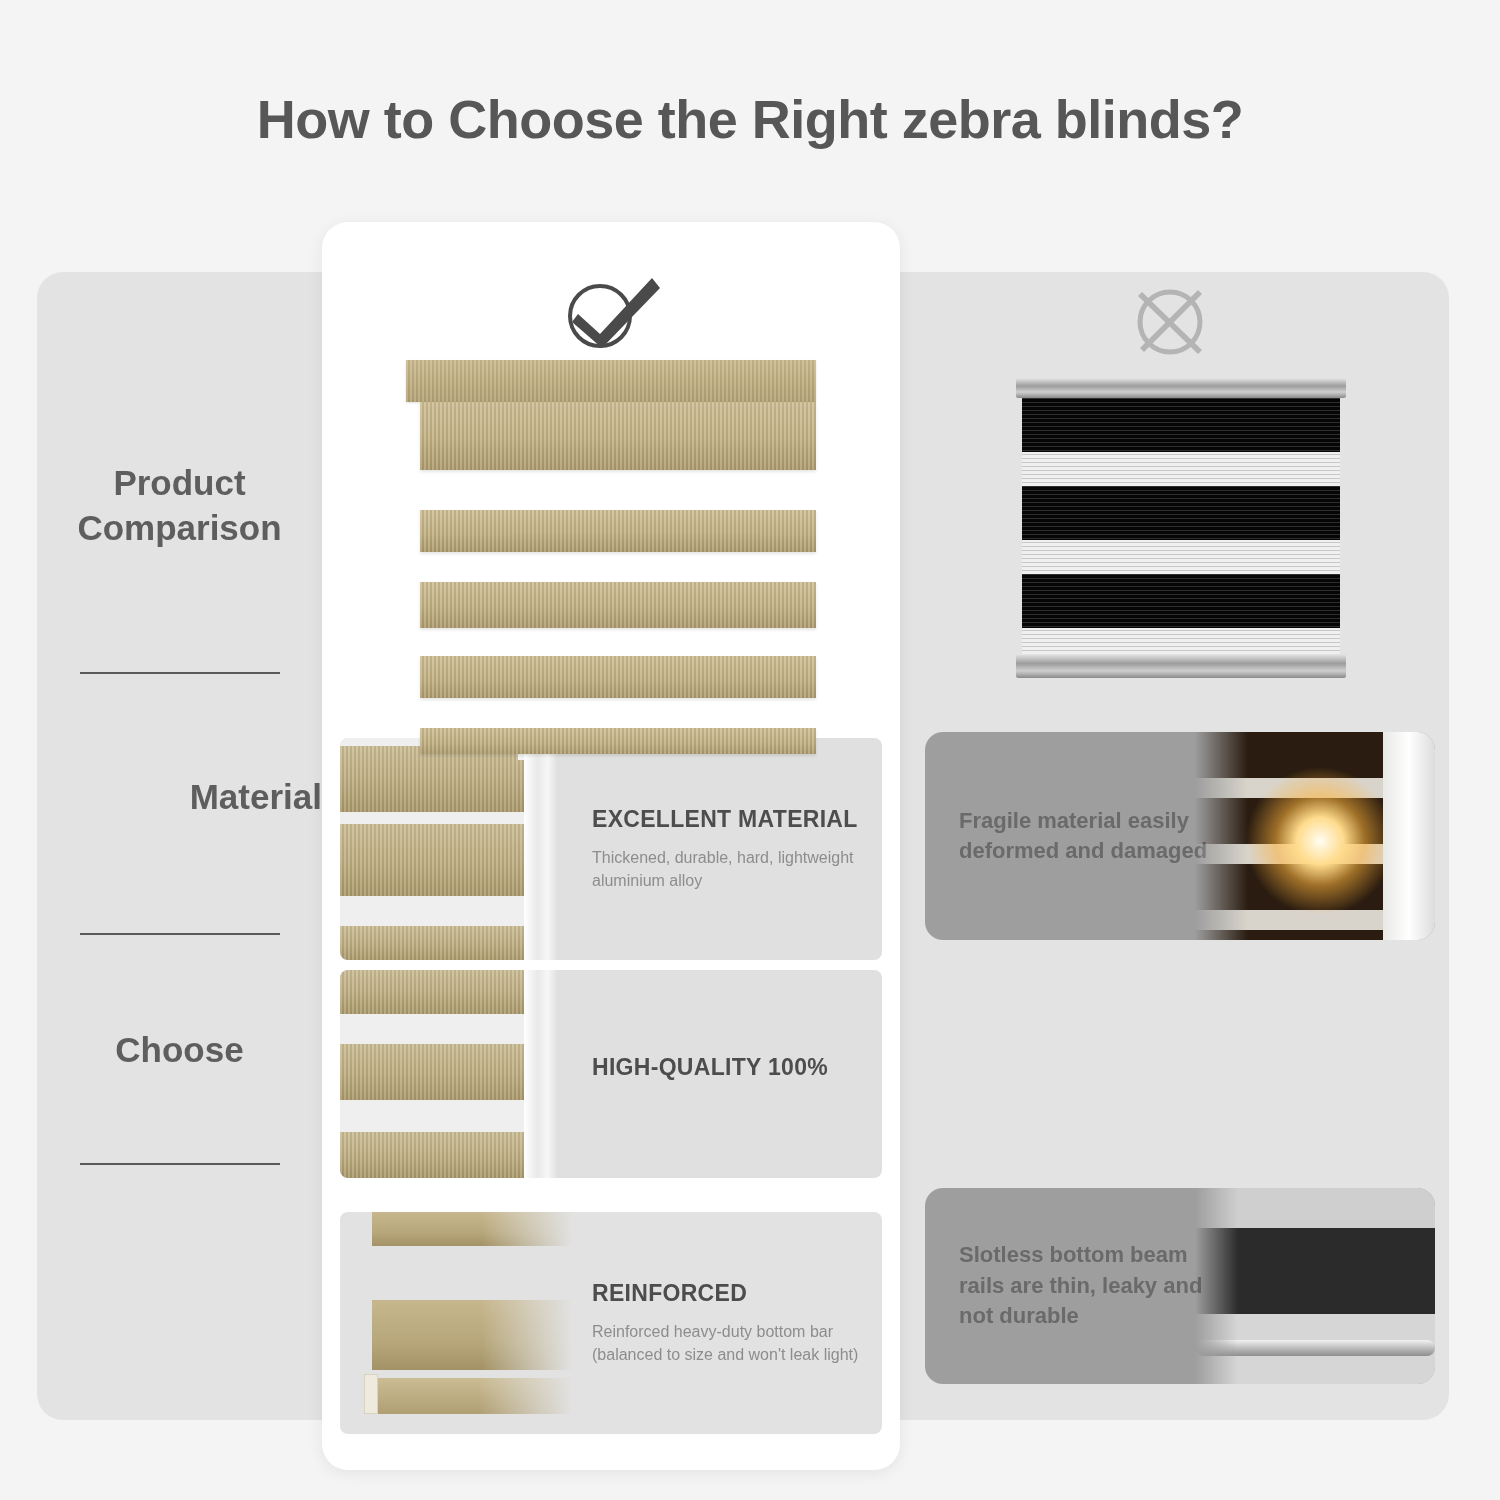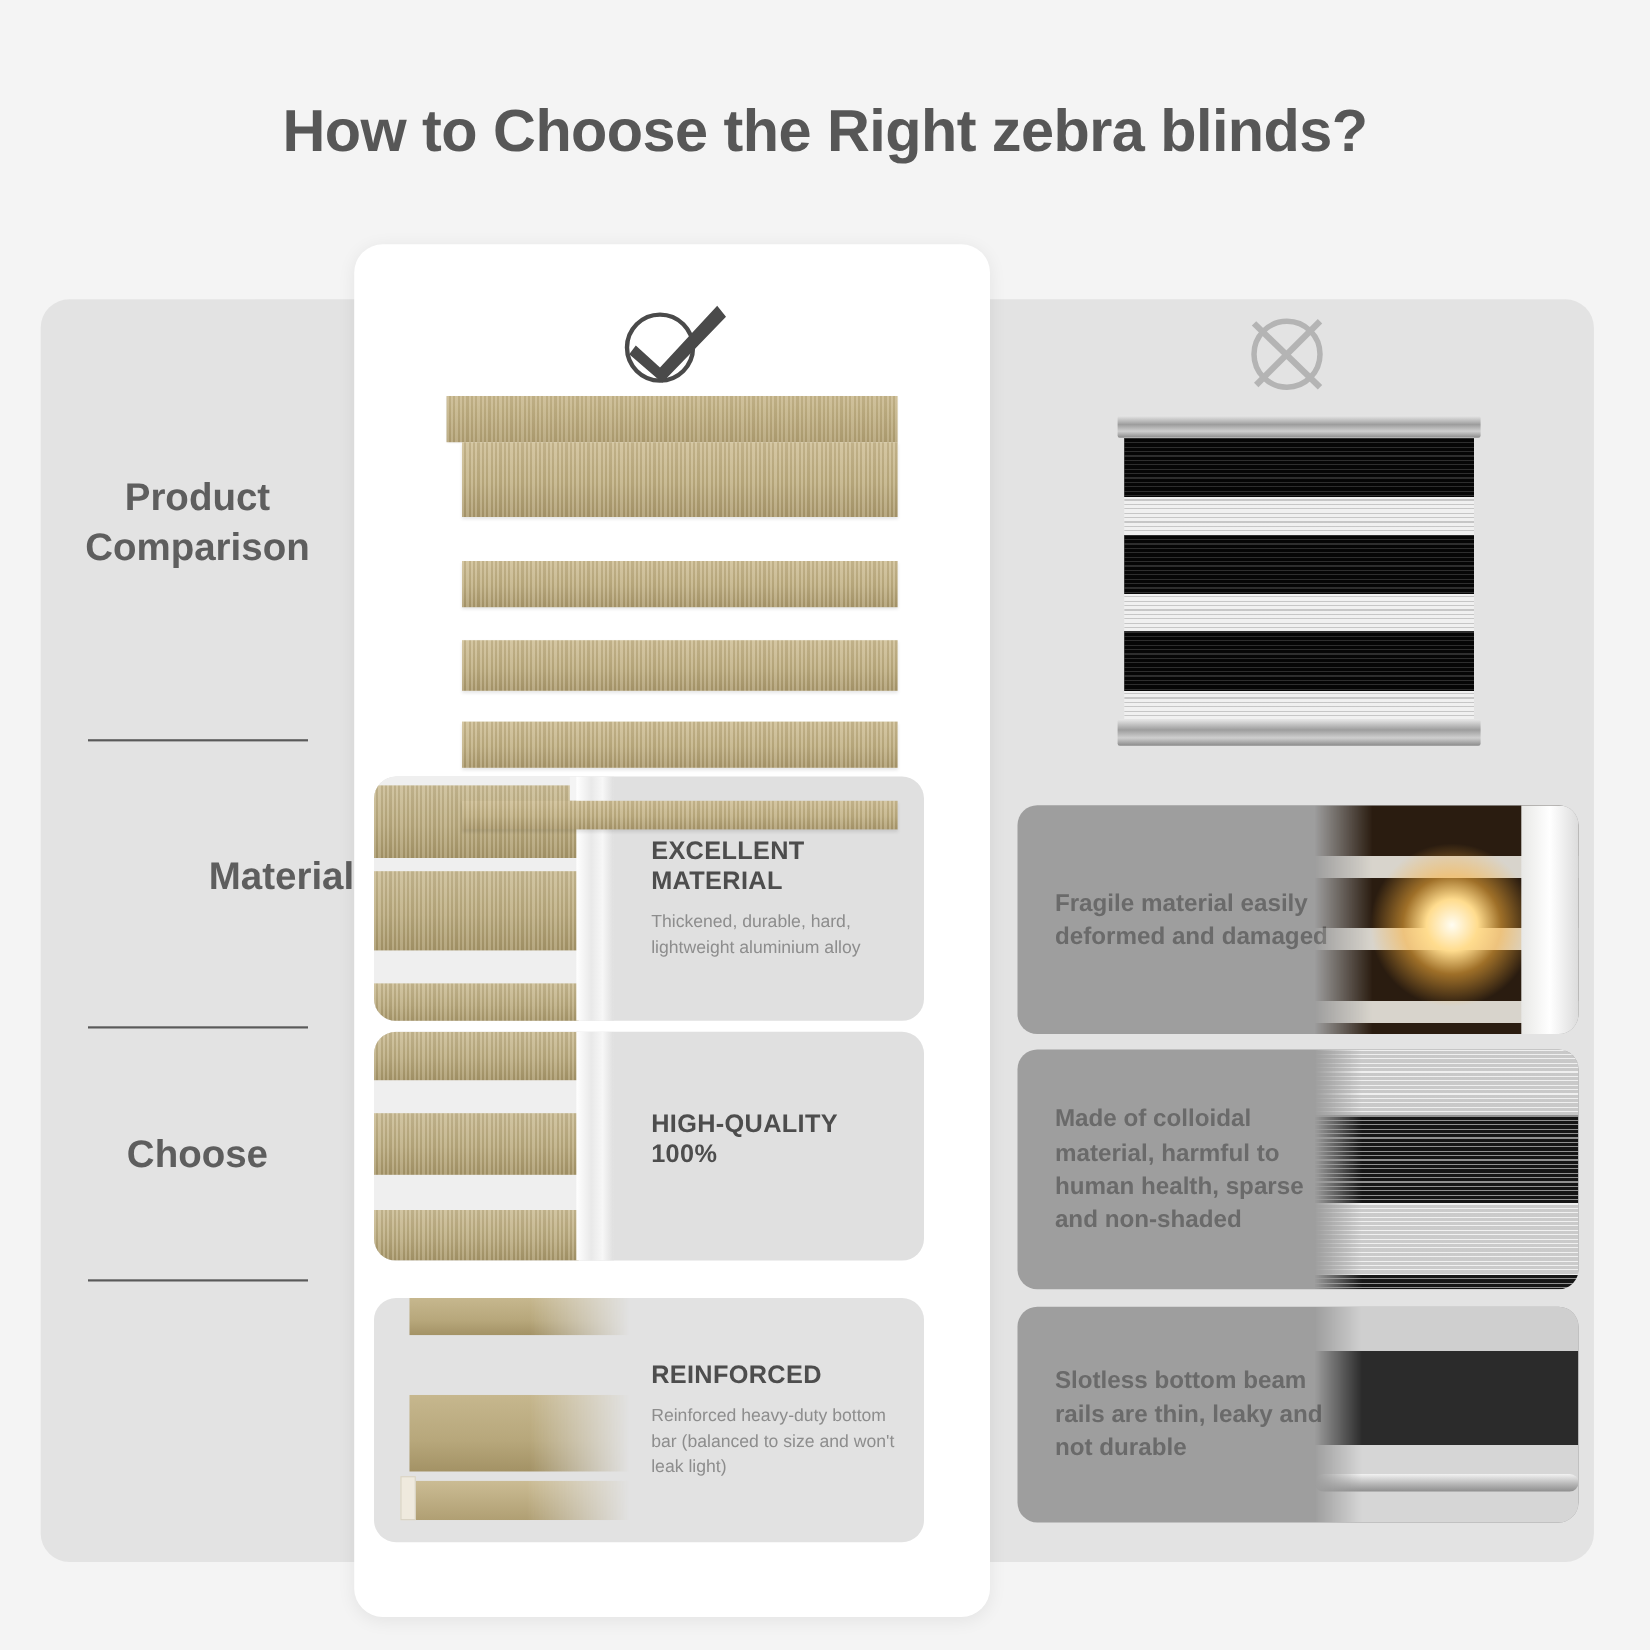--- a/index.html
+++ b/index.html
@@ -50,21 +50,21 @@
   .row-label {
     position: absolute;
     left: 0;
     width: 285px;
     text-align: center;
     font-size: 35px;
     font-weight: bold;
     color: #5e5e5e;
     line-height: 1.28;
   }
-  .row-label.r0 { top: 159px; }
+  .row-label.r0 { top: 189px; }
   .row-label.r1 { top: 503px; text-align: right; }
   .row-label.r2 { top: 756px; }
   .row-label.r3 { top: 962px; }
 
   .row-divider {
     position: absolute;
     left: 43px;
     width: 200px;
     height: 2px;
     background: #5a5a5a;
@@ -181,24 +181,25 @@
   .hero-bad .b-body::after {
     content:"";
     position:absolute; left:0; top:0; right:0; bottom:0;
     background: repeating-linear-gradient(180deg, rgba(120,120,120,0.35) 0 1px, rgba(255,255,255,0) 1px 4px);
   }
 
   
   .gcard {
     position: absolute;
     left: 18px;
-    width: 500px;
-    border-radius: 20px;
+    width: 542px;
+    border-radius: 8px;
     background: #e0e0e0;
     overflow: hidden;
+    margin-top: 32px;
   }
   .gcard.c1 { top: 484px; height: 222px; }
   .gcard.c2 { top: 716px; height: 208px; }
   .gcard.c3 { top: 958px; height: 222px; background: #e2e2e2; }
 
   .gcard-photo {
     position: absolute;
     left: 0; top: 0; bottom: 0;
     width: 218px;
   }
@@ -443,26 +444,20 @@
 
 <div class="bad-col">
 
   <div class="bcard c1">
     <div class="bcard-text">Fragile material easily deformed and damaged</div>
     <div class="bcard-photo">
       <div class="flare"></div>
     </div>
   </div>
 
-  <div class="bcard c2">
-    <div class="bcard-text">Made of colloidal material, harmful to human health, sparse and non-shaded</div>
-    <div class="bcard-photo">
-      <div class="sheer"></div>
-    </div>
-  </div>
 
   <div class="bcard c3">
     <div class="bcard-text">Slotless bottom beam rails are thin, leaky and not durable</div>
     <div class="bcard-photo">
       <div class="thinrail"></div>
     </div>
   </div>
 </div>
 
 <div class="hero-good">

